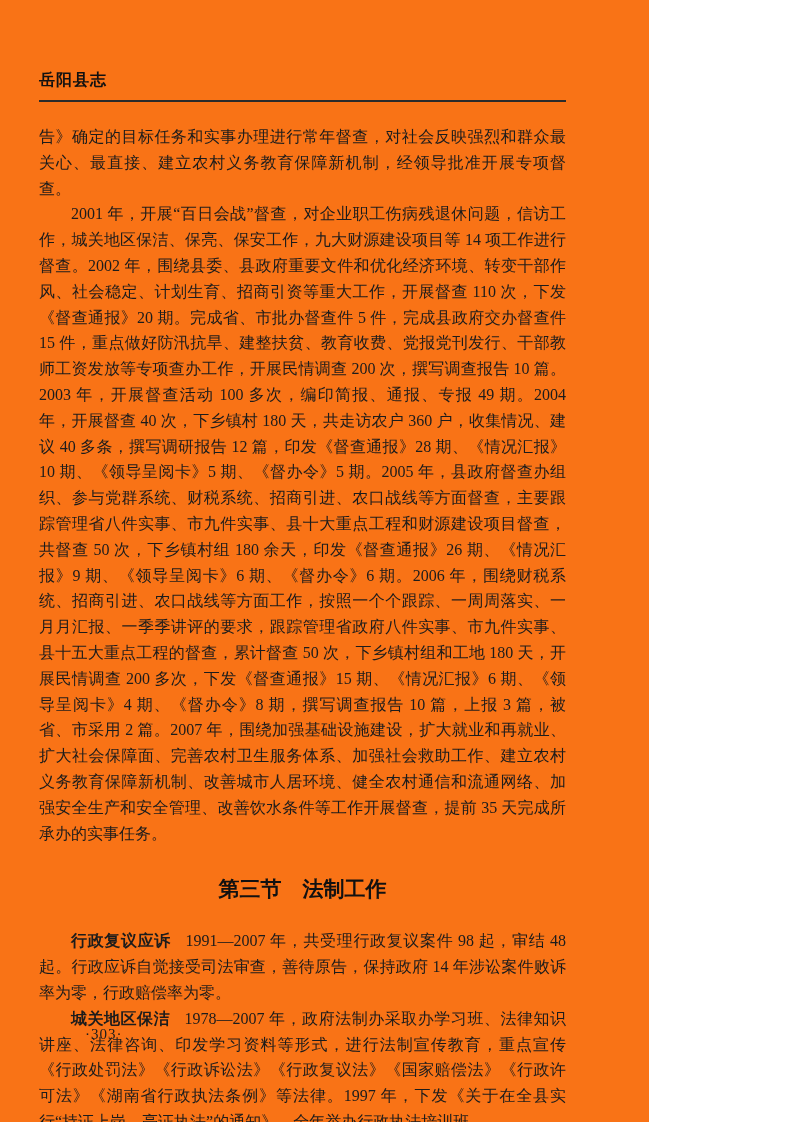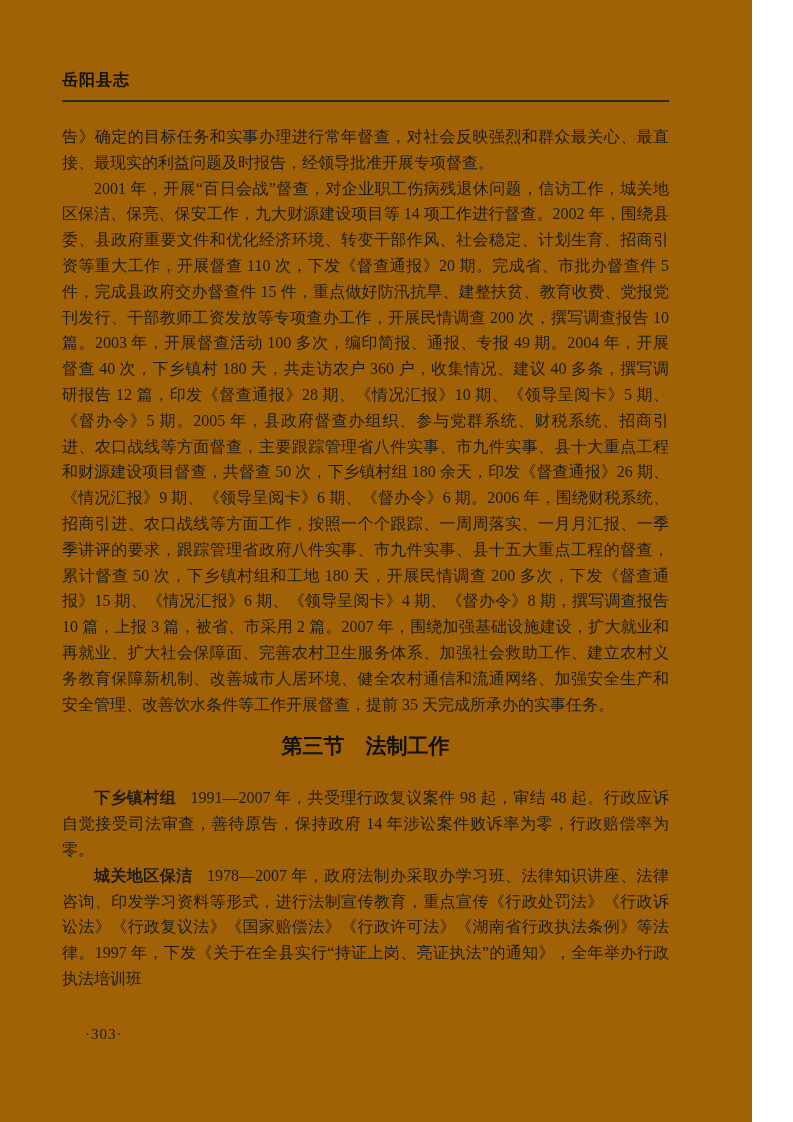--- a/index.html
+++ b/index.html
@@ -2,25 +2,25 @@
 <html><head>
 <meta charset="utf-8">
 <style>
   html, body {
     margin: 0;
     padding: 0;
     background: #ffffff;
   }
   .page {
     position: relative;
-    width: 752px;
+    width: 649px;
     height: 1122px;
-    background: #a16207;
+    background: #f97316;
     box-sizing: border-box;
-    padding: 70px 83px 0 62px;
+    padding: 70px 83px 0 39px;
     overflow: hidden;
     color: #1a1a1a;
     font-family: "Liberation Serif", "DejaVu Serif", serif;
   }
   .running-head {
     font-family: "Liberation Sans", "DejaVu Sans", sans-serif;
     font-weight: bold;
     font-size: 16px;
     line-height: 20px;
     color: #111111;
@@ -45,21 +45,21 @@
   .para.no-indent {
     text-indent: 0;
   }
   .section-heading {
     font-family: "Liberation Sans", "DejaVu Sans", sans-serif;
     font-weight: bold;
     font-size: 21px;
     line-height: 26px;
     text-align: center;
     color: #111111;
-    margin: 16px 0 26px 0;
+    margin: 30px 0 26px 0;
     text-indent: 0;
   }
   .entry-lead {
     font-weight: bold;
     margin-right: 0.9em;
   }
   .page-number {
     position: absolute;
     left: 85px;
     top: 1026px;
@@ -74,29 +74,29 @@
 
 <div class="page">
 
   <header>
     <div class="running-head">岳阳县志</div>
     <hr class="header-rule">
   </header>
 
   <main class="body-text">
 
-    <p class="para no-indent">告》确定的目标任务和实事办理进行常年督查，对社会反映强烈和群众最关心、最直接、最现实的利益问题及时报告，经领导批准开展专项督查。</p>
+    <p class="para no-indent">告》确定的目标任务和实事办理进行常年督查，对社会反映强烈和群众最关心、最直接、建立农村义务教育保障新机制，经领导批准开展专项督查。</p>
 
     <p class="para">2001 年，开展“百日会战”督查，对企业职工伤病残退休问题，信访工作，城关地区保洁、保亮、保安工作，九大财源建设项目等 14 项工作进行督查。2002 年，围绕县委、县政府重要文件和优化经济环境、转变干部作风、社会稳定、计划生育、招商引资等重大工作，开展督查 110 次，下发《督查通报》20 期。完成省、市批办督查件 5 件，完成县政府交办督查件 15 件，重点做好防汛抗旱、建整扶贫、教育收费、党报党刊发行、干部教师工资发放等专项查办工作，开展民情调查 200 次，撰写调查报告 10 篇。2003 年，开展督查活动 100 多次，编印简报、通报、专报 49 期。2004 年，开展督查 40 次，下乡镇村 180 天，共走访农户 360 户，收集情况、建议 40 多条，撰写调研报告 12 篇，印发《督查通报》28 期、《情况汇报》10 期、《领导呈阅卡》5 期、《督办令》5 期。2005 年，县政府督查办组织、参与党群系统、财税系统、招商引进、农口战线等方面督查，主要跟踪管理省八件实事、市九件实事、县十大重点工程和财源建设项目督查，共督查 50 次，下乡镇村组 180 余天，印发《督查通报》26 期、《情况汇报》9 期、《领导呈阅卡》6 期、《督办令》6 期。2006 年，围绕财税系统、招商引进、农口战线等方面工作，按照一个个跟踪、一周周落实、一月月汇报、一季季讲评的要求，跟踪管理省政府八件实事、市九件实事、县十五大重点工程的督查，累计督查 50 次，下乡镇村组和工地 180 天，开展民情调查 200 多次，下发《督查通报》15 期、《情况汇报》6 期、《领导呈阅卡》4 期、《督办令》8 期，撰写调查报告 10 篇，上报 3 篇，被省、市采用 2 篇。2007 年，围绕加强基础设施建设，扩大就业和再就业、扩大社会保障面、完善农村卫生服务体系、加强社会救助工作、建立农村义务教育保障新机制、改善城市人居环境、健全农村通信和流通网络、加强安全生产和安全管理、改善饮水条件等工作开展督查，提前 35 天完成所承办的实事任务。</p>
 
 
     <h2 class="section-heading">第三节　法制工作</h2>
 
     <p class="para">
-      <span class="entry-lead">下乡镇村组</span><span>1991—2007 年，共受理行政复议案件 98 起，审结 48 起。行政应诉自觉接受司法审查，善待原告，保持政府 14 年涉讼案件败诉率为零，行政赔偿率为零。</span>
+      <span class="entry-lead">行政复议应诉</span><span>1991—2007 年，共受理行政复议案件 98 起，审结 48 起。行政应诉自觉接受司法审查，善待原告，保持政府 14 年涉讼案件败诉率为零，行政赔偿率为零。</span>
     </p>
 
     <p class="para">
       <span class="entry-lead">城关地区保洁</span><span>1978—2007 年，政府法制办采取办学习班、法律知识讲座、法律咨询、印发学习资料等形式，进行法制宣传教育，重点宣传《行政处罚法》《行政诉讼法》《行政复议法》《国家赔偿法》《行政许可法》《湖南省行政执法条例》等法律。1997 年，下发《关于在全县实行“持证上岗、亮证执法”的通知》，全年举办行政执法培训班</span>
     </p>
 
   </main>
 
   <footer>
     <div class="page-number">·303·</div>

